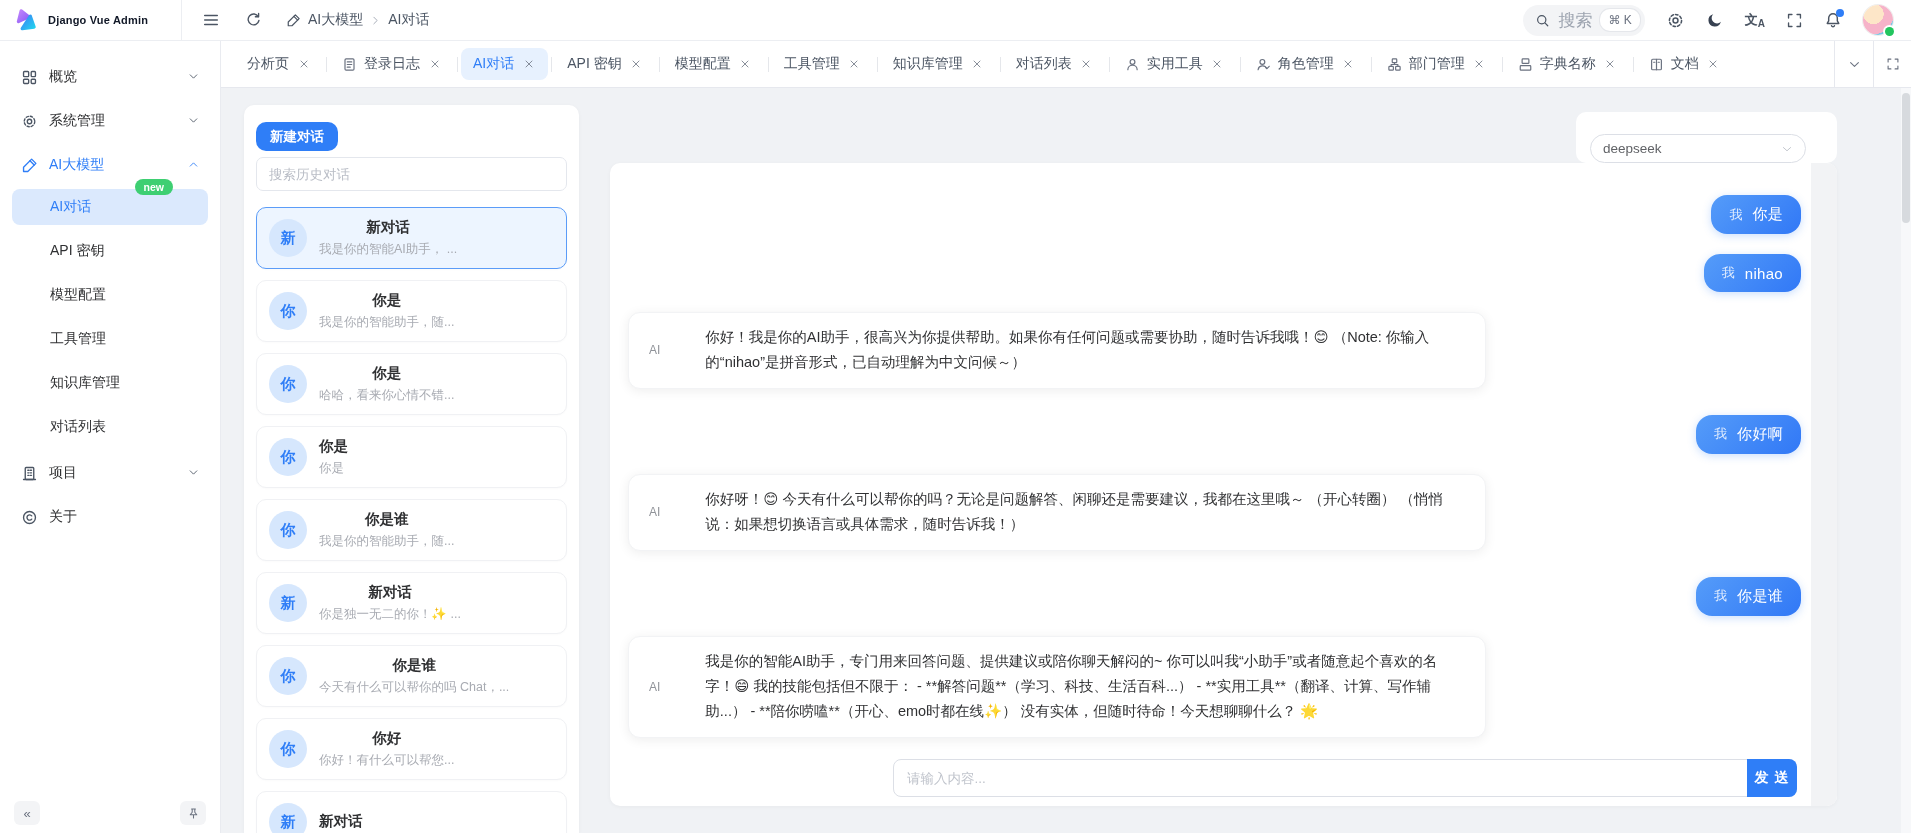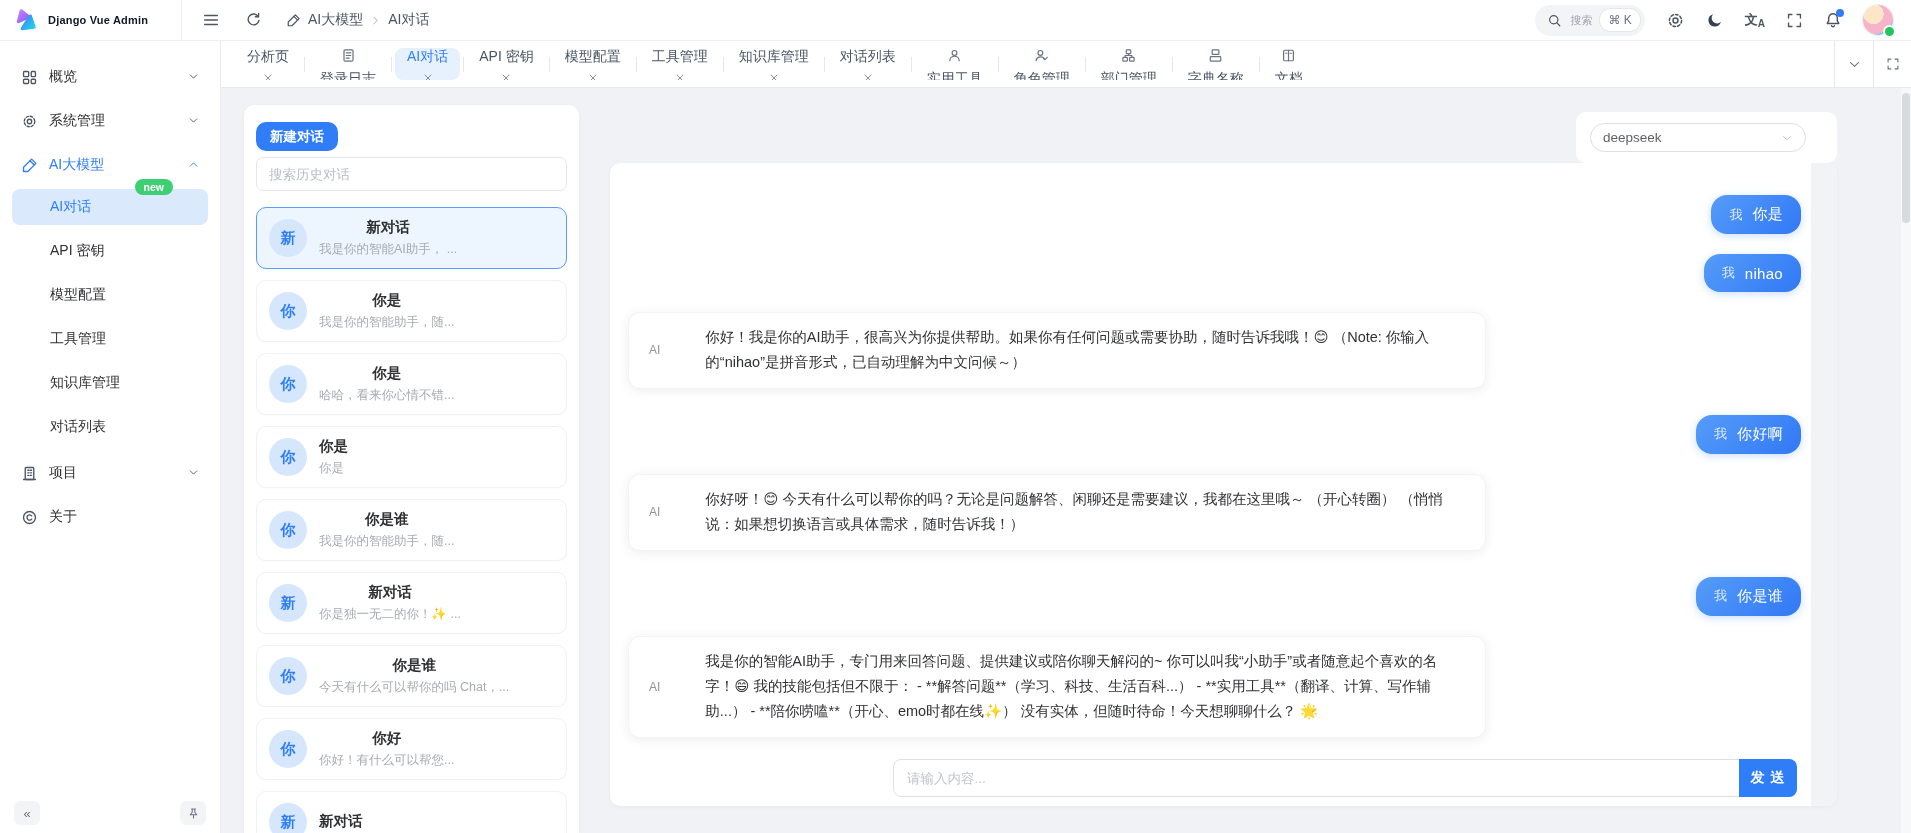--- a/index.html
+++ b/index.html
@@ -13,21 +13,21 @@
   
   .header{position:absolute;left:0;top:0;width:1911px;height:41px;background:#fff;border-bottom:1px solid #eceef2;display:flex;align-items:center;z-index:30;}
   .brand{width:182px;height:100%;display:flex;align-items:center;gap:9px;padding-left:13px;border-right:1px solid #eceef2;}
   .brand-title{font-size:11px;font-weight:700;color:#111827;letter-spacing:.2px;white-space:nowrap;}
   .hdr-left{display:flex;align-items:center;gap:16px;padding-left:16px;}
   .hdr-btn{width:26px;height:26px;border-radius:6px;display:flex;align-items:center;justify-content:center;color:#4b5563;cursor:pointer;}
   .crumbs{display:flex;align-items:center;gap:7px;font-size:14px;color:#4b5563;margin-left:4px;}
   .crumb-sep{color:#9ca3af;display:flex;}
   .hdr-right{margin-left:auto;display:flex;align-items:center;gap:21px;padding-right:18px;}
   .search-pill{display:flex;align-items:center;gap:8px;background:#f3f4f6;border-radius:16px;height:31px;padding:0 5px 0 12px;cursor:pointer;}
-  .search-pill .lbl{font-size:11px;color:#9ca3af;}
+  .search-pill .lbl{font-size:17px;color:#9ca3af;}
   .kbd{background:#fff;border-radius:10px;height:22px;display:flex;align-items:center;padding:0 8px;font-size:12px;color:#6b7280;box-shadow:0 0 0 1px #e5e7eb;}
   .bell-wrap,.avatar-wrap{position:relative;}
   .dot{position:absolute;border-radius:50%;}
   .bell-dot{width:8px;height:8px;background:#2f7ef7;top:-2px;right:-2px;}
   .avatar{width:30px;height:30px;border-radius:50%;background:radial-gradient(circle at 35% 30%,#fde6c8 0 35%,#f6b3c9 36% 70%,#7ec8e3 71% 100%);box-shadow:0 0 0 1px #eee;cursor:pointer;}
   .av-dot{width:9px;height:9px;background:#22c55e;bottom:-1px;right:-1px;box-shadow:0 0 0 2px #fff;}
 
   
   .sidebar{position:absolute;left:0;top:41px;width:221px;height:792px;background:#fff;border-right:1px solid #e9ebf0;z-index:20;padding-top:16px;}
   .menu-item{height:40px;margin:0 8px 4px;border-radius:8px;display:flex;align-items:center;gap:11px;padding:0 10px 0 12px;font-size:14px;color:#303133;cursor:pointer;}
@@ -37,21 +37,21 @@
   .chev{color:#909399;}
   .badge-new{background:#3ecf72;color:#fff;font-size:10.5px;font-weight:700;border-radius:9px;padding:2px 9px;line-height:1.2;margin-top:44px;}
   .submenu-item{height:36px;margin:0 12px 8px;border-radius:8px;display:flex;align-items:center;padding-left:38px;font-size:14px;color:#303133;cursor:pointer;}
   .submenu-item.active{background:#dbe9fd;color:#2f7ef7;font-weight:500;}
   .side-foot{position:absolute;left:0;bottom:8px;width:100%;display:flex;justify-content:space-between;padding:0 14px;}
   .foot-btn{width:26px;height:24px;border-radius:6px;background:#f3f4f6;color:#6b7280;display:flex;align-items:center;justify-content:center;font-size:13px;cursor:pointer;}
 
   
   .tabbar{position:absolute;left:221px;top:41px;width:1690px;height:47px;background:#fff;border-bottom:1px solid #e6e8ee;display:flex;align-items:center;padding-left:14px;z-index:10;}
   .tabs{display:flex;align-items:center;flex:1;overflow:hidden;}
-  .tab{display:flex;align-items:center;gap:7px;height:32px;padding:0 12px;border-radius:8px;font-size:14px;color:#4b5563;white-space:nowrap;cursor:pointer;flex-direction:column;}
+  .tab{display:flex;align-items:center;gap:7px;height:32px;padding:0 12px;border-radius:8px;font-size:14px;color:#4b5563;white-space:nowrap;cursor:pointer;}
   .tab .ic{width:15px;color:#6b7280;}
   .tab.active{background:#e7f1fe;color:#2f7ef7;}
   .tab .close{color:#9ca3af;display:flex;cursor:pointer;}
   .tab.active .close{color:#2f7ef7;}
   .tab-sep{width:1px;height:15px;background:#e5e7eb;margin:0 3px;flex:none;}
   .tab-ctrls{display:flex;align-items:center;border-left:1px solid #e6e8ee;height:100%;}
   .tab-ctrl{width:38px;height:100%;display:flex;align-items:center;justify-content:center;color:#6b7280;cursor:pointer;}
   .tab-ctrl + .tab-ctrl{border-left:1px solid #e6e8ee;}
 
   
@@ -61,21 +61,21 @@
   .hist-search::placeholder{color:#b9bdc6;}
   .conv-list{margin-top:16px;}
   .conv-item{display:flex;align-items:center;gap:12px;margin:0 12px 11px;height:62px;background:#fff;border:1px solid #f0f1f4;border-radius:10px;padding:0 12px;cursor:pointer;box-shadow:0 1px 2px rgba(0,0,0,.02);}
   .conv-item.selected{border:1.5px solid #5b9cf8;background:#edf5ff;}
   .conv-avatar{width:38px;height:38px;flex:none;border-radius:50%;background:#d6e7fd;color:#2f7ef7;font-size:15px;font-weight:700;display:flex;align-items:center;justify-content:center;}
   .conv-texts{min-width:0;}
   .conv-title{font-size:14.5px;font-weight:600;color:#303133;line-height:1.35;text-align:center;}
   .conv-preview{font-size:12.5px;color:#a8abb2;margin-top:3px;white-space:nowrap;overflow:hidden;text-overflow:ellipsis;max-width:235px;}
 
   
-  .select-wrap{position:absolute;right:74px;top:112px;width:261px;height:51px;background:#fff;border-radius:10px;display:flex;align-items:center;z-index:5;}
+  .select-wrap{position:absolute;right:74px;top:112px;width:261px;height:51px;background:#fff;border-radius:10px;display:flex;align-items:flex-end;z-index:5;}
   .model-select{margin-left:14px;width:216px;height:29px;border:1px solid #dcdfe6;border-radius:15px;display:flex;align-items:center;padding:0 12px;font-size:13.5px;color:#606266;cursor:pointer;background:#fff;}
   .model-select .chev{margin-left:auto;color:#c0c4cc;}
 
   
   .chat-main{position:absolute;left:610px;top:163px;width:1227px;height:643px;background:#fff;border-radius:10px;box-shadow:0 1px 4px rgba(0,0,0,.04);}
   .scroll-track{position:absolute;right:0;top:0;bottom:0;width:26px;background:#f2f3f5;border-radius:0 10px 10px 0;}
   .messages{position:absolute;left:0;right:26px;top:0;bottom:56px;padding:32px 10px 0 18px;overflow:hidden;}
   .msg-row{display:flex;margin-bottom:20px;}
   .msg-row.user{justify-content:flex-end;}
   .msg-row.ai{justify-content:flex-start;margin-bottom:26px;}
@@ -83,21 +83,21 @@
   .bubble-user .u-label{font-size:13px;opacity:.85;}
   .bubble-user .u-text{font-size:15px;font-weight:500;letter-spacing:.3px;}
   .bubble-ai{display:flex;align-items:center;gap:13px;background:#fff;border:1px solid #f2f3f5;border-radius:12px;padding:12px 20px;box-shadow:0 2px 12px rgba(0,0,0,.07);}
   .bubble-ai .ai-label{font-size:12px;color:#909399;flex:none;}
   .bubble-ai .ai-text{font-size:14.5px;line-height:1.75;color:#303133;max-width:760px;margin-left:32px;}
 
   
   .input-bar{position:absolute;left:283px;right:40px;bottom:9px;height:38px;}
   .chat-input{position:absolute;left:0;top:0;width:100%;height:38px;border:1px solid #dcdfe6;border-radius:8px;padding:0 72px 0 13px;font-size:13.5px;font-family:inherit;color:#303133;outline:none;}
   .chat-input::placeholder{color:#c0c4cc;}
-  .send-btn{position:absolute;right:0;top:0;width:58px;height:38px;background:#2f7ef7;color:#fff;border:none;border-radius:0 8px 8px 0;font-size:14px;font-weight:600;font-family:inherit;cursor:pointer;letter-spacing:1px;}
+  .send-btn{position:absolute;right:0;top:0;width:50px;height:38px;background:#2f7ef7;color:#fff;border:none;border-radius:0 8px 8px 0;font-size:14px;font-weight:600;font-family:inherit;cursor:pointer;letter-spacing:1px;}
 
   
   .page-scroll{position:absolute;right:0;top:41px;width:10px;height:792px;background:#f7f8fa;}
   .page-thumb{position:absolute;right:1px;top:52px;width:8px;height:130px;border-radius:4px;background:#d7dade;}
 </style>
 </head>
 <body>
 
 <div class="page">
 

